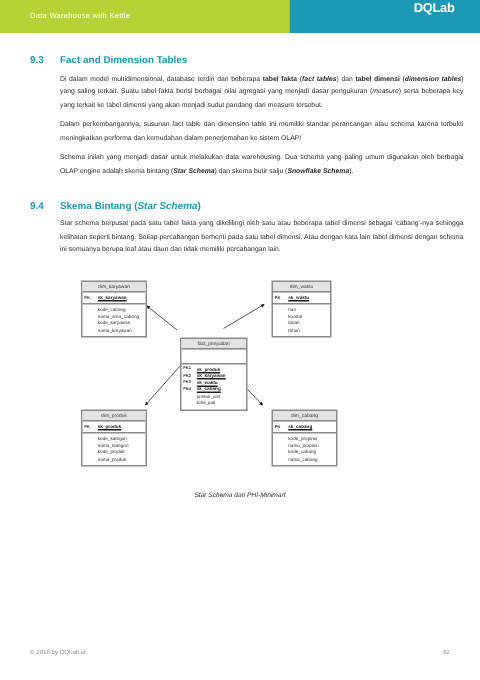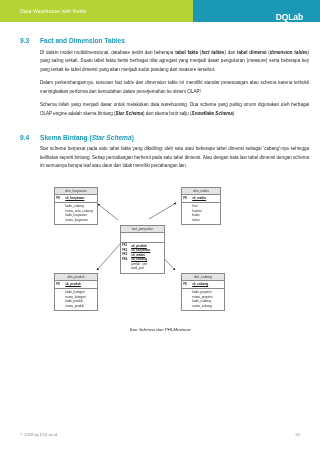--- a/index.html
+++ b/index.html
@@ -34,21 +34,21 @@
     color: #ffffff;
     font-size: 5.1px;
     letter-spacing: 0.15px;
     padding-left: 20px;
     white-space: nowrap;
   }
   .header-right {
     flex: 1 1 auto;
     background: #1b98b5;
     display: flex;
-    align-items: flex-end;
+    align-items: flex-start;
     justify-content: flex-end;
     padding-right: 17px;
   }
   .brand {
     color: #ffffff;
     font-size: 8.6px;
     font-weight: bold;
     letter-spacing: -0.2px;
     white-space: nowrap;
     display: flex;

